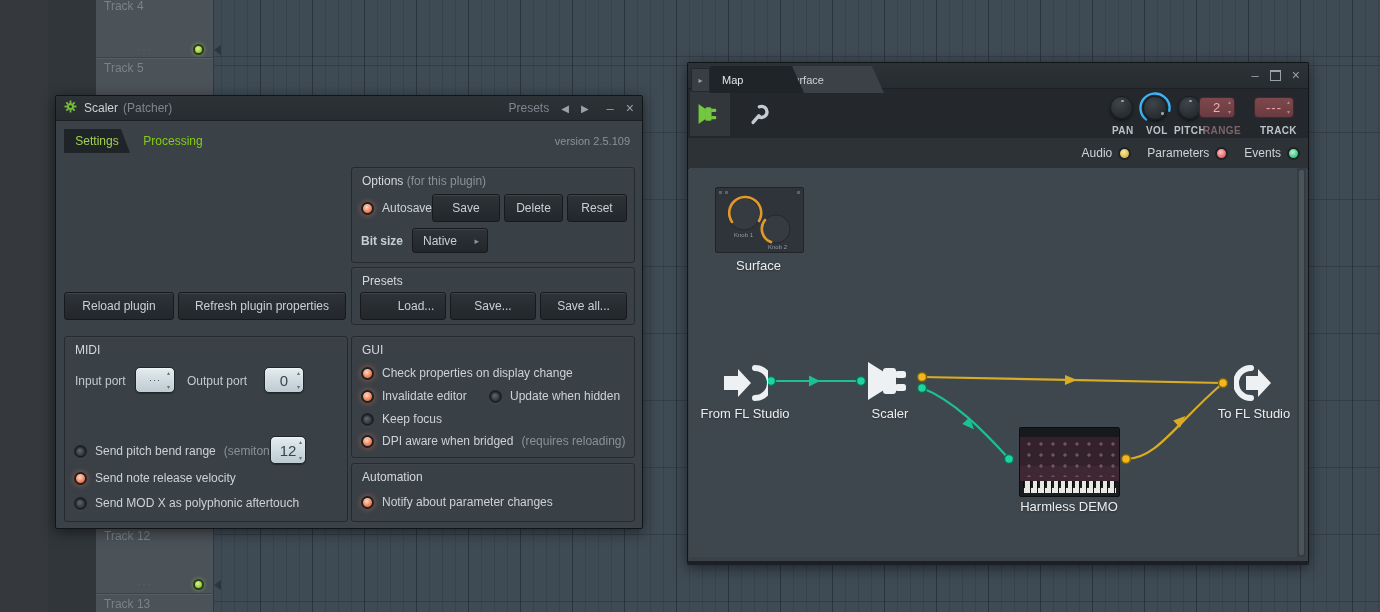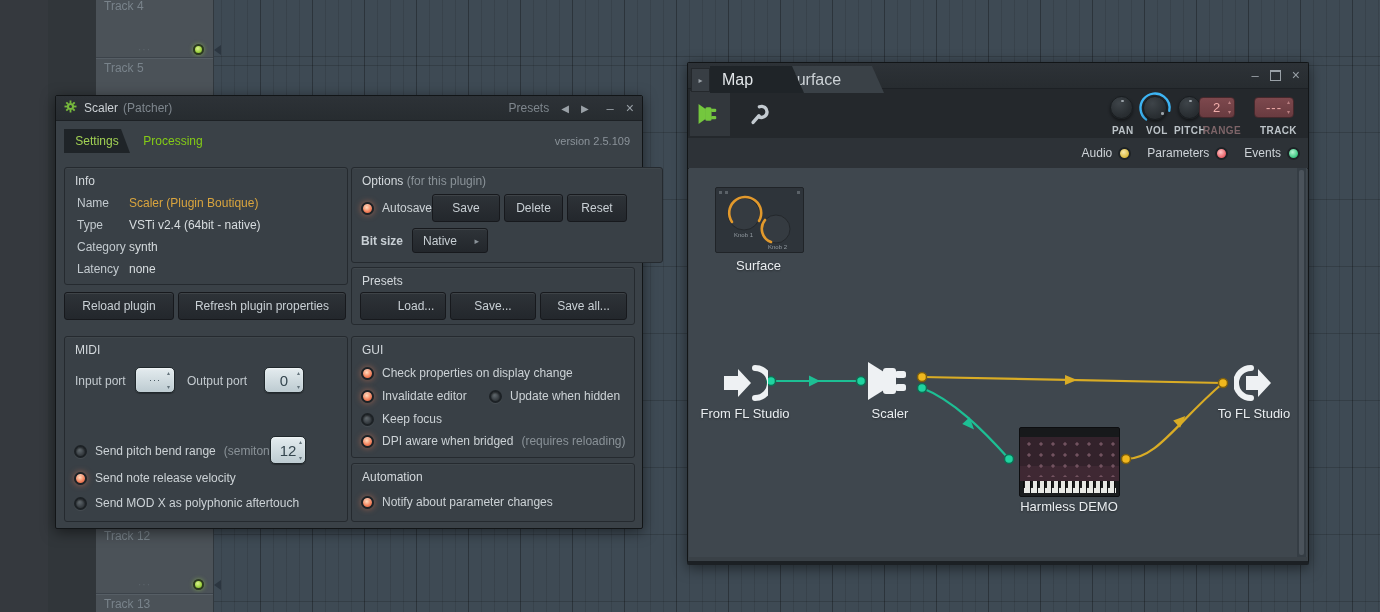--- a/index.html
+++ b/index.html
@@ -77,21 +77,21 @@
     background:radial-gradient(circle at 38% 30%, #3e4449, #2a2f33 62%, #222629);box-shadow:0 2px 3px rgba(0,0,0,.45);}
   .kdot{position:absolute;width:2.5px;height:2.5px;border-radius:50%;background:#9ba3a9;}
   .klabel{position:absolute;font-size:10px;font-weight:bold;letter-spacing:.4px;color:#bcc3c8;}
   .klabel.dim{color:#7d6468;}
   .rdisp{position:absolute;background:linear-gradient(180deg,#7d484d,#693b40);border:1px solid #45282c;
     border-radius:4px;color:#f2aeab;font-size:13px;display:flex;align-items:center;justify-content:center;
     letter-spacing:1px;box-sizing:border-box;}
   .rdarr{position:absolute;right:2px;top:2px;bottom:2px;display:flex;flex-direction:column;
     justify-content:space-between;font-size:6px;line-height:5px;color:#b97f81;}
   .ptabrow{position:absolute;left:0;top:75px;right:0;height:30px;background:#2d3237;border-bottom:1px solid #22262a;}
-  .ptab{position:absolute;top:3px;height:27px;display:flex;align-items:center;font-size:16px;
+  .ptab{position:absolute;top:3px;height:27px;display:flex;align-items:center;font-size:11px;
     padding:0 20px 0 12px;clip-path:polygon(0 0,calc(100% - 12px) 0,100% 100%,0 100%);}
   .ptab.active{background:#1f2428;color:#e2e6e9;z-index:3;}
   .ptab.idle{background:#3a4147;color:#ccd2d6;z-index:2;}
   .tabbtn{position:absolute;left:3px;top:5px;width:17px;height:22px;background:#383e44;border:1px solid #24282c;
     color:#9aa1a7;font-size:8px;display:flex;align-items:center;justify-content:center;}
   .legend{position:absolute;right:8px;top:75px;height:30px;display:flex;align-items:center;gap:16px;}
   .leg{display:flex;align-items:center;gap:6px;font-size:12px;color:#ced3d8;}
   .lled{width:13px;height:13px;border-radius:50%;box-sizing:border-box;border:2px solid #1d2226;}
   .lled.yellow{background:radial-gradient(circle at 40% 35%, #f9e9a9, #dcbd45 65%, #c3a232);}
   .lled.red{background:radial-gradient(circle at 40% 35%, #ffc5c7, #ea676d 65%, #d14e55);}
@@ -163,31 +163,20 @@
         <span class="winbtn" style="font-size:10px;">▶</span>
         <span class="winbtn" style="margin-left:6px;">–</span>
         <span class="winbtn" style="font-size:14px;">×</span>
       </span>
     </div>
 
     <div class="stab active" style="left:8px;top:33px;width:66px;height:24px;">Settings</div>
     <div class="stab plain" style="left:82px;top:33px;width:70px;height:24px;">Processing</div>
     <div class="version" style="right:12px;top:39px;">version 2.5.109</div>
 
-    <div class="grp" style="left:8px;top:71px;width:282px;height:116px;">
-      <div class="gtitle">Info</div>
-      <div class="irow-l" style="left:12px;top:28px;">Name</div>
-      <div class="irow-v orange" style="left:64px;top:28px;">Scaler (Plugin Boutique)</div>
-      <div class="irow-l" style="left:12px;top:50px;">Type</div>
-      <div class="irow-v" style="left:64px;top:50px;">VSTi v2.4 (64bit - native)</div>
-      <div class="irow-l" style="left:12px;top:72px;">Category</div>
-      <div class="irow-v" style="left:64px;top:72px;">synth</div>
-      <div class="irow-l" style="left:12px;top:94px;">Latency</div>
-      <div class="irow-v" style="left:64px;top:94px;">none</div>
-    </div>
 
     <button class="fbtn" style="left:8px;top:196px;width:110px;height:28px;">Reload plugin</button>
     <button class="fbtn" style="left:122px;top:196px;width:168px;height:28px;">Refresh plugin properties</button>
 
     <div class="grp" style="left:8px;top:240px;width:282px;height:184px;">
       <div class="gtitle">MIDI</div>
       <div class="irow-l" style="left:10px;top:37px;">Input port</div>
       <div class="spin" style="left:70px;top:30px;width:40px;height:26px;font-size:9px;letter-spacing:1px;">
         <span>···</span>
         <span class="sparr">
@@ -218,21 +207,21 @@
       <div class="rrow" style="left:9px;top:134px;">
         <span class="led on"></span>
         <span>Send note release velocity</span>
       </div>
       <div class="rrow" style="left:9px;top:159px;">
         <span class="led"></span>
         <span>Send MOD X as polyphonic aftertouch</span>
       </div>
     </div>
 
-    <div class="grp" style="left:295px;top:71px;width:282px;height:94px;padding-left:28px;">
+    <div class="grp" style="left:295px;top:71px;width:282px;height:94px;">
       <div class="gtitle">
         <span>Options</span>
         <span class="gdim">(for this plugin)</span>
       </div>
       <div class="rrow" style="left:9px;top:33px;">
         <span class="led on"></span>
         <span>Autosave</span>
       </div>
       <button class="fbtn" style="left:80px;top:26px;width:68px;height:28px;">Save</button>
       <button class="fbtn" style="left:152px;top:26px;width:59px;height:28px;">Delete</button>

